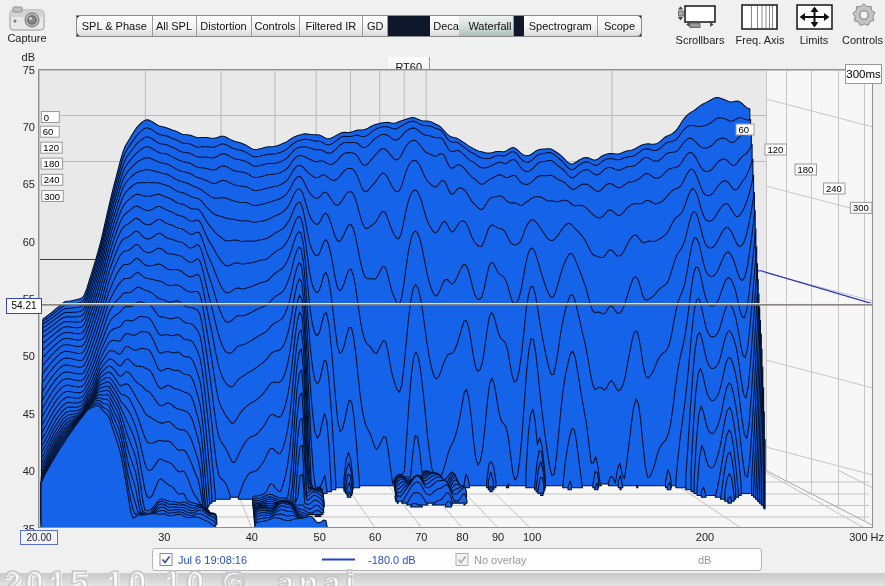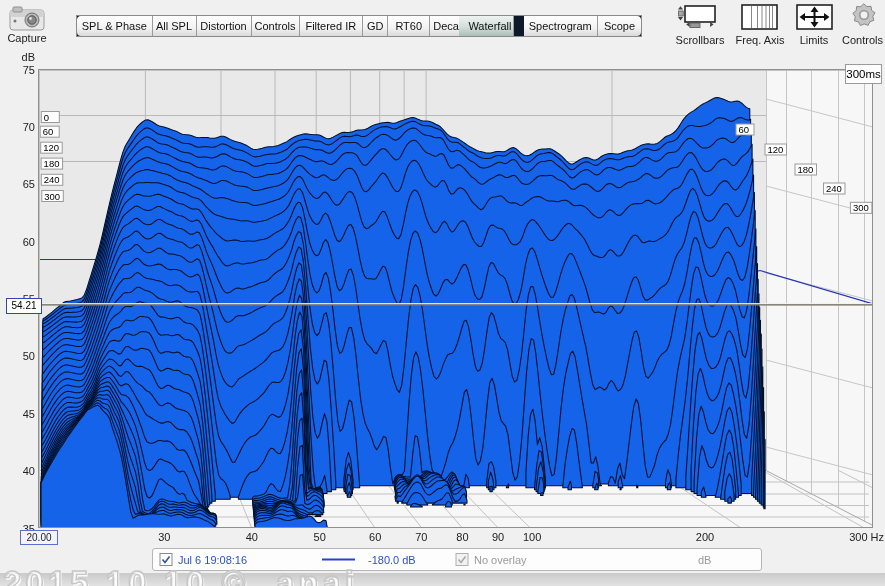--- a/index.html
+++ b/index.html
@@ -23,21 +23,21 @@
 <circle cx="9" cy="16" r="1.5" fill="#777"></circle>
 </svg>
 <div class="lbl" style="left:2px;top:32px;width:50px">Capture</div>
 <div class="tabbar">
     <div class="tab" style="left:0.0px;width:75.5px;border-radius:4px 0 0 4px;">SPL &amp; Phase</div>
     <div class="tab" style="left:75.5px;width:44.0px;">All SPL</div>
     <div class="tab" style="left:119.5px;width:55.0px;">Distortion</div>
     <div class="tab" style="left:174.5px;width:48.1px;">Controls</div>
     <div class="tab" style="left:222.6px;width:63.4px;">Filtered IR</div>
     <div class="tab" style="left:286.0px;width:25.4px;">GD</div>
-    <div class="tab" style="left:311.4px;width:41.7px;">RT60</div>
+    <div class="tab" style="left:311.4px;width:41.7px;margin-top:41px;">RT60</div>
     <div class="tab" style="left:353.1px;width:38.6px;">Decay</div>
     <div class="tab sel" style="left:382px;width:54.8px;padding-left:8px;">Waterfall</div>
     <div class="tab" style="left:446.5px;width:74.5px;">Spectrogram</div>
     <div class="tab" style="left:521.0px;width:43.0px;border-radius:0 4px 4px 0;border-right:none;">Scope</div>
   </div>
 <svg width="42" height="26" viewBox="0 0 42 26" style="position:absolute;left:676px;top:3px">
 <rect x="9" y="3" width="30" height="16" fill="#fff" stroke="#222" stroke-width="1.6"></rect>
 <path d="M4.5 3.2l2.6 3.4h-5.2z" fill="#444"></path>
 <rect x="2.6" y="8" width="4.6" height="5" fill="#aaa" stroke="#555" stroke-width="0.8"></rect>
 <path d="M4.5 17.5l2.6-3.4h-5.2z" fill="#444"></path>

